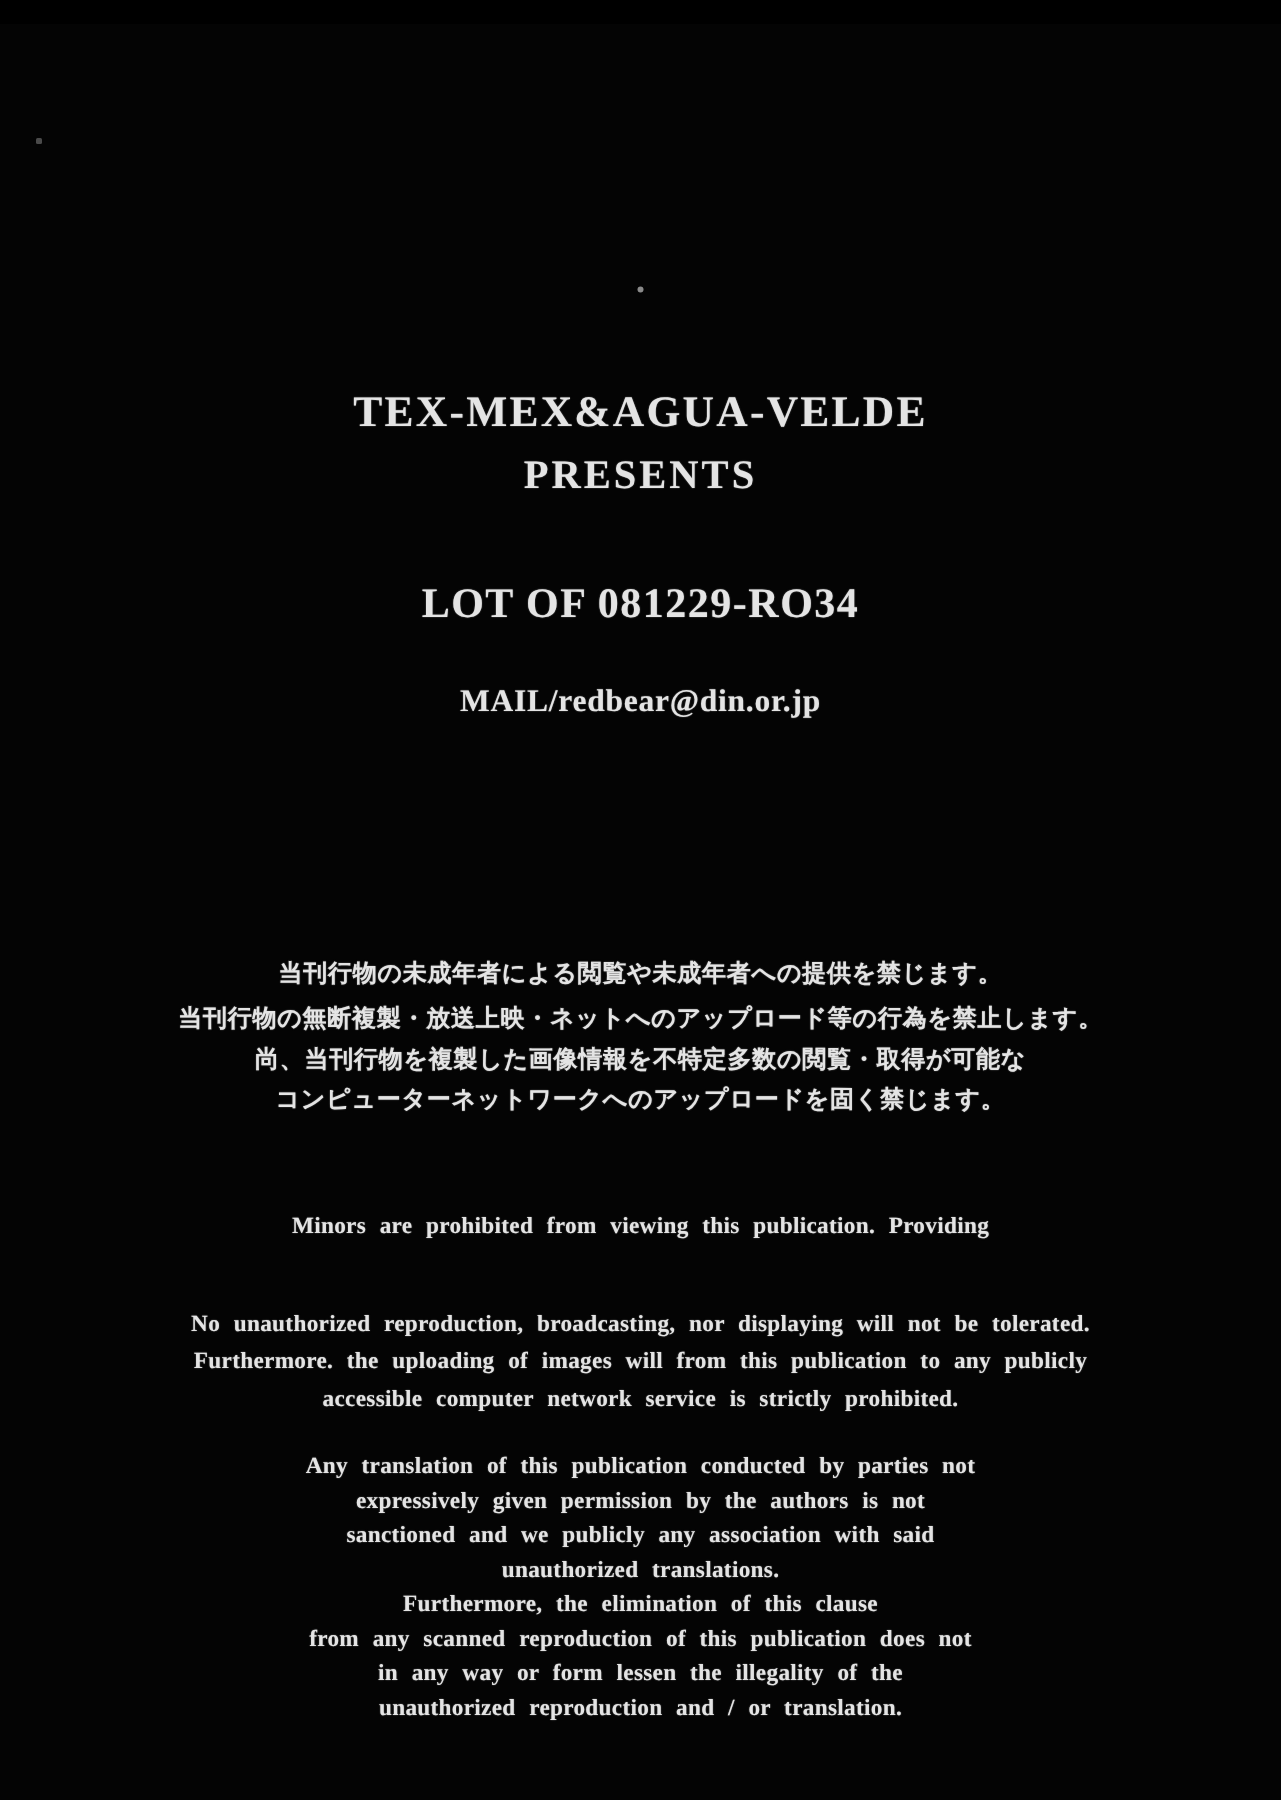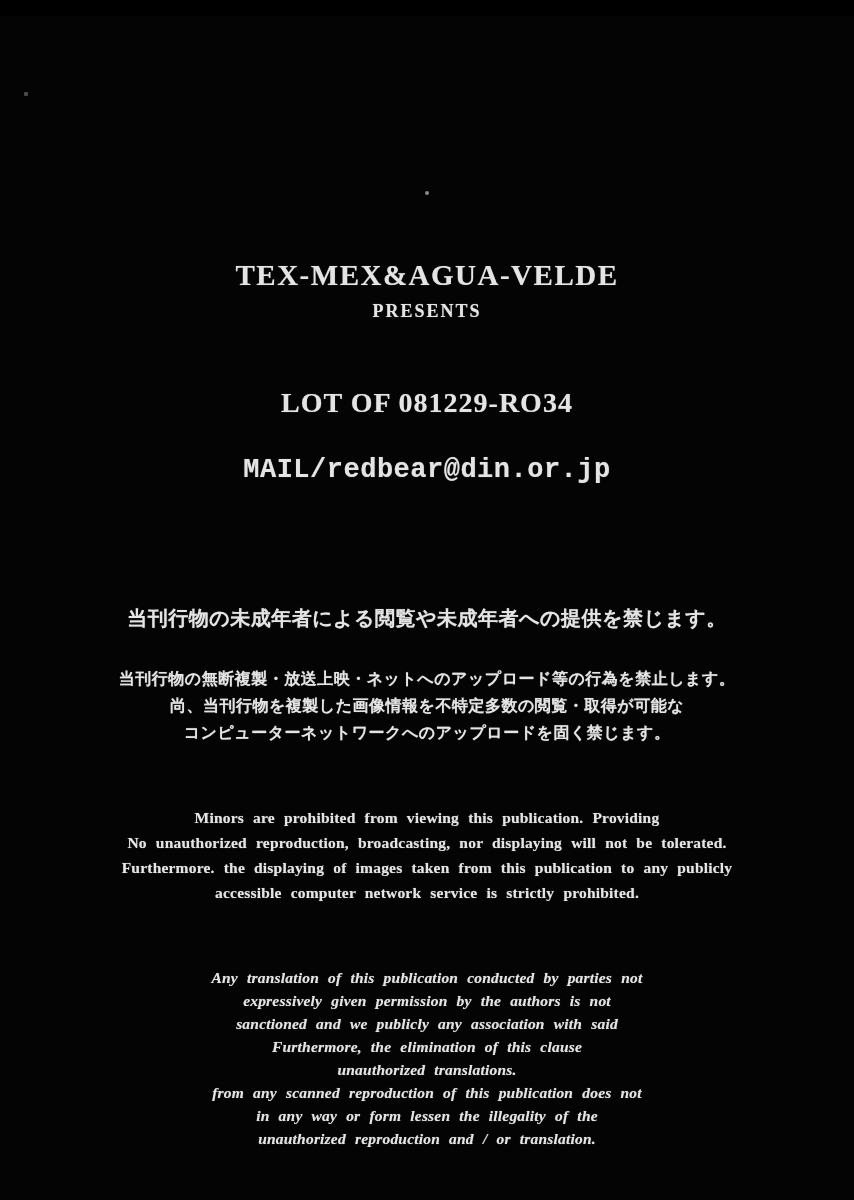--- a/index.html
+++ b/index.html
@@ -25,67 +25,65 @@
     font-weight: bold;
     text-shadow: 0 0 1px rgba(230,230,230,0.55);
   }
   .circle-name {
     top: 243px;
     font-size: 29px;
     letter-spacing: 1.5px;
   }
   .presents {
     top: 285px;
-    font-size: 18px;
+    font-size: 27px;
     letter-spacing: 2px;
   }
   .lot-title {
     top: 371px;
     font-size: 28px;
     letter-spacing: 1px;
   }
   .mail {
     top: 439px;
-    font-size: 27px;
+    font-size: 21px;
     letter-spacing: 0.5px;
-    font-family: Liberation Mono, monospace;
   }
   .jp-text {
     font-family: "DejaVu Sans", "Liberation Sans", sans-serif;
     font-weight: bold;
   }
   .jp-minor {
-    top: 589px;
-    font-size: 20px;
+    top: 623px;
+    font-size: 16px;
     letter-spacing: 0.5px;
   }
   .jp-repro {
     top: 649px;
     font-size: 16px;
     line-height: 27px;
     letter-spacing: 0.5px;
   }
   .en-para {
     font-size: 15.5px;
     word-spacing: 5px;
     letter-spacing: 0.2px;
     text-align: center;
   }
   .en-minors {
     top: 789px;
     line-height: 25px;
   }
   .en-repro {
-    top: 814px;
+    top: 854px;
     line-height: 25px;
   }
   .en-translation {
     top: 950px;
     line-height: 23px;
-    font-style: italic;
   }
   .speck {
     position: absolute;
     border-radius: 1px;
   }
   .speck-cross {
     left: 24px;
     top: 76px;
     width: 4px;
     height: 4px;
@@ -123,28 +121,28 @@
     <div>尚、当刊行物を複製した画像情報を不特定多数の閲覧・取得が可能な</div>
     <div>コンピューターネットワークへのアップロードを固く禁じます。</div>
   </div>
 
   <div class="centered en-para en-minors">
     <div>Minors are prohibited from viewing this publication. Providing</div>
   </div>
 
   <div class="centered en-para en-repro">
     <div>No unauthorized reproduction, broadcasting, nor displaying will not be tolerated.</div>
-    <div>Furthermore. the displaying of images taken from this publication to any publicly</div>
+    <div>Furthermore. the uploading of images will from this publication to any publicly</div>
     <div>accessible computer network service is strictly prohibited.</div>
   </div>
 
   <div class="centered en-para en-translation">
     <div>Any translation of this publication conducted by parties not</div>
     <div>expressively given permission by the authors is not</div>
     <div>sanctioned and we publicly any association with said</div>
+    <div>unauthorized translations.</div>
     <div>Furthermore, the elimination of this clause</div>
-    <div>unauthorized translations.</div>
     <div>from any scanned reproduction of this publication does not</div>
     <div>in any way or form lessen the illegality of the</div>
     <div>unauthorized reproduction and / or translation.</div>
   </div>
 
 </div>
 
 </body></html>

